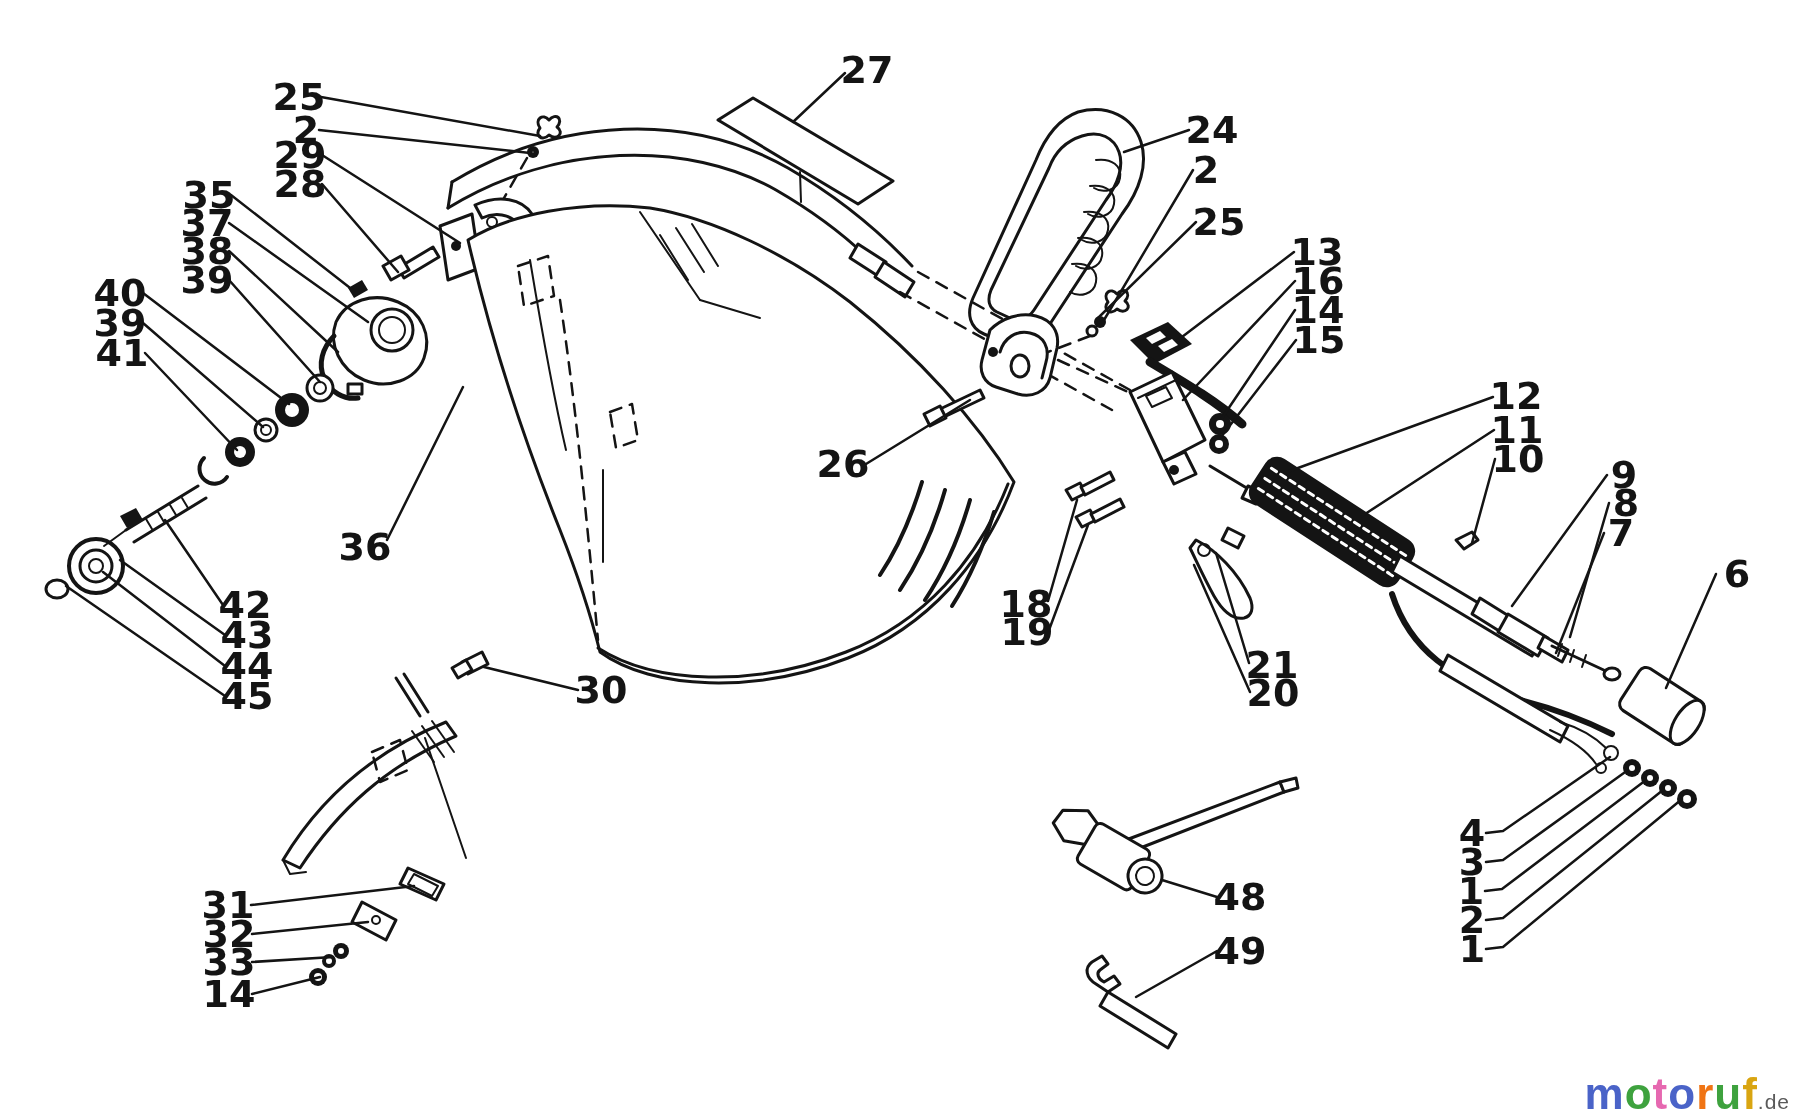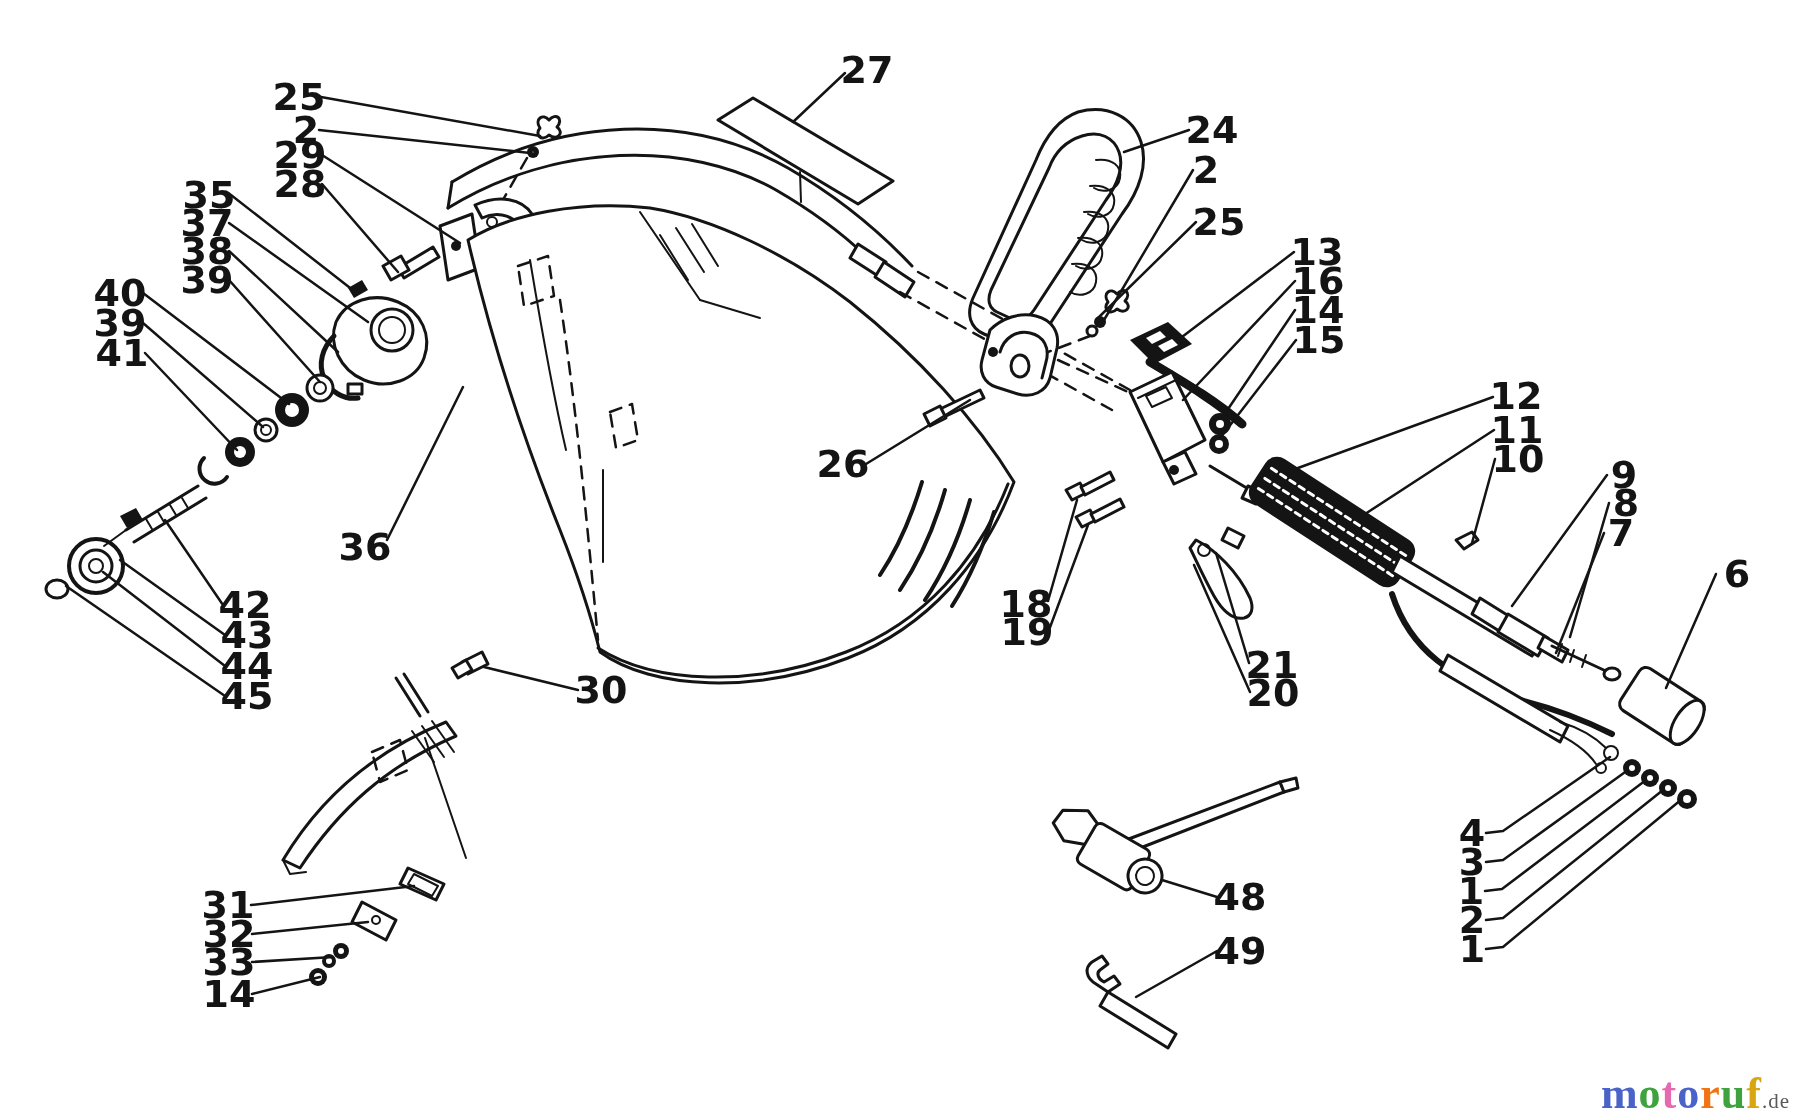--- a/index.html
+++ b/index.html
@@ -8,21 +8,21 @@
   svg{position:absolute;left:0;top:0;}
   svg *{stroke-linecap:round;stroke-linejoin:round;}
   .ln{stroke:#141414;stroke-width:3;fill:none;}
   .ln2{stroke:#141414;stroke-width:2;fill:none;}
   .thick{stroke:#141414;stroke-width:5;fill:none;}
   .fw{fill:#ffffff;stroke:#141414;stroke-width:3;}
   .fb{fill:#141414;stroke:none;}
   .dash{stroke:#141414;stroke-width:2.5;fill:none;stroke-dasharray:12 9;}
   .hatch{stroke:#141414;stroke-width:4;fill:none;}
   .callout-text{font-family:"DejaVu Sans",sans-serif;font-weight:bold;font-size:38px;fill:#141414;}
-  .watermark{position:absolute;right:10px;bottom:2px;font-family:Liberation Serif, serif;
+  .watermark{position:absolute;right:10px;bottom:2px;font-family:Liberation Sans, sans-serif;
              font-weight:bold;font-size:44px;letter-spacing:1px;line-height:1;}
   .watermark .suffix{font-size:21px;font-weight:normal;}
 </style>
 </head>
 <body>
 
 <div class="stage">
 <svg width="1800" height="1118" viewBox="0 0 1800 1118">
 
   <g>

